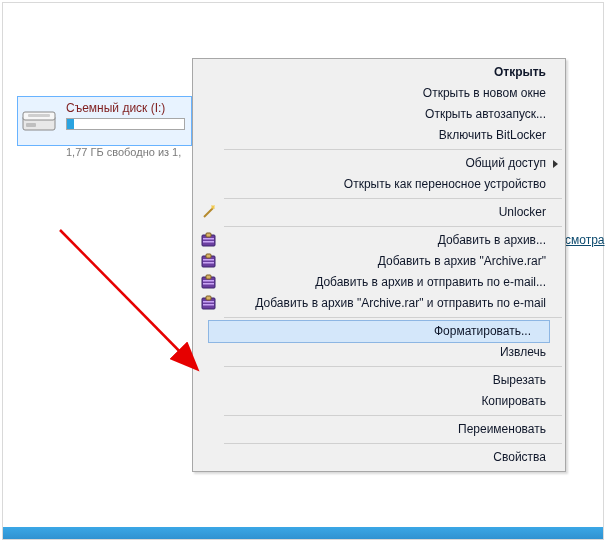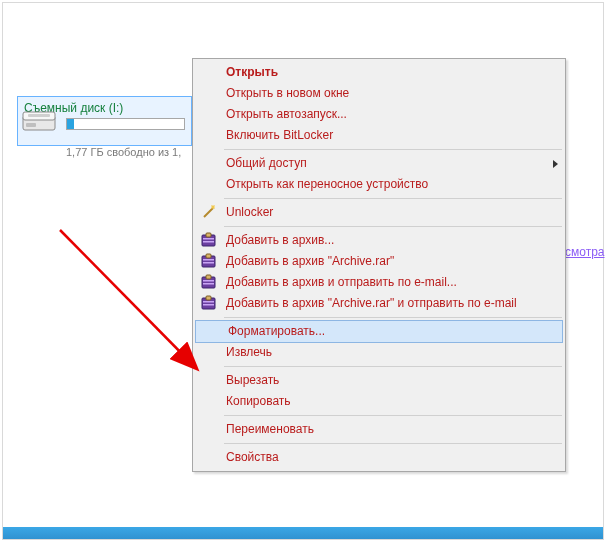--- a/index.html
+++ b/index.html
@@ -30,21 +30,22 @@
     left: 14px;
     top: 93px;
     width: 175px;
     height: 50px;
     border: 1px solid #68b3ff;
     background: #e8f3ff;
     padding: 4px 6px 4px 6px;
     box-sizing: border-box;
   }
   .drive-tile .title {
-    color: #15803d;
+    margin-left: 42px;
+    color: #7f1d1d;
     white-space: nowrap;
     overflow: hidden;
   }
   .drive-tile .bar-wrap {
     margin-left: 42px;
     margin-top: 3px;
     height: 10px;
     border: 1px solid #a7a7a7;
     background: #ffffff;
     position: relative;
@@ -81,29 +82,30 @@
     border: 1px solid #a7a7a7;
     box-shadow: 2px 2px 2px rgba(0,0,0,0.15);
     padding: 3px 1px;
   }
   .cm-item {
     position: relative;
     height: 21px;
     line-height: 21px;
     padding-left: 32px;
     padding-right: 18px;
-    color: #b91c1c;
+    color: #0f172a;
     white-space: nowrap;
     cursor: default;
+    text-align: right;
   }
   .cm-item.bold { font-weight: 700; }
   .cm-item.highlight {
     background: #d4e7fa;
     border: 1px solid #8db6e3;
-    margin: -1px 1px;
+    margin: -1px 14px;
     height: 21px;
   }
   .cm-sep {
     height: 1px;
     margin: 3px 2px 3px 30px;
     background: #d0d0d0;
   }
   .cm-arrow {
     position: absolute;
     right: 6px;
@@ -119,22 +121,22 @@
     left: 6px;
     top: 2px;
     width: 17px;
     height: 17px;
   }
 
   
   .hint {
     position: absolute;
     left: 562px;
-    top: 242px;
-    color: #8b5cf6;
+    top: 230px;
+    color: #0c4a6e;
     font-size: 12px;
     text-decoration: underline;
   }
 
   
   .bottom-bar {
     position: absolute;
     left: 0;
     right: 0;
     bottom: 0;

